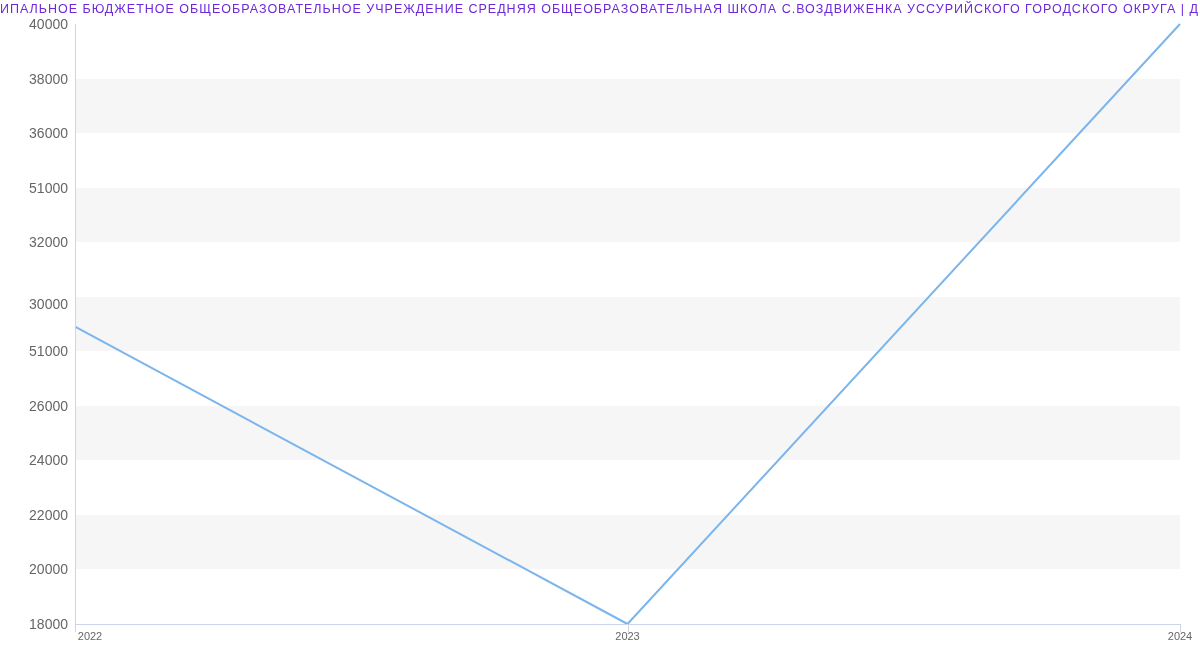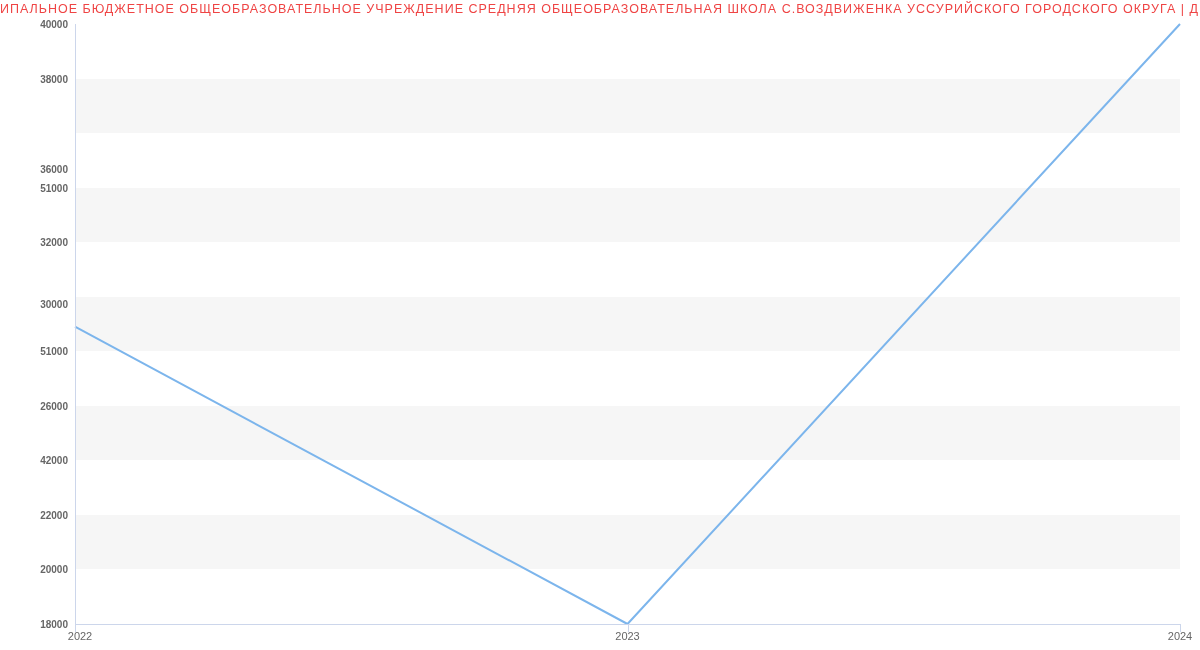--- a/index.html
+++ b/index.html
@@ -1,20 +1,20 @@
 <!DOCTYPE html>
 <html><head>
 <meta charset="utf-8">
 <style>
   html,body{margin:0;padding:0;font-family:Arial,Helvetica,sans-serif;background:#fff;}
   .wrap{width:1200px;height:650px;position:relative;overflow:hidden;}
-  .title{position:absolute;top:2px;left:0;width:1200px;white-space:nowrap;font-size:12.5px;letter-spacing:1px;color:#ef4444;font-weight:400;}
+  .title{position:absolute;top:2px;left:0;width:1200px;white-space:nowrap;font-size:12.5px;letter-spacing:1px;color:#6d28d9;font-weight:400;}
   .plot{position:absolute;left:75px;top:24px;width:1105px;height:600px;}
   .band{position:absolute;left:0;width:100%;background:#f6f6f6;}
-  .ytick{position:absolute;right:1132px;font-size:10px;color:#666;transform:translateY(-50%);font-weight:bold;}
+  .ytick{position:absolute;right:1132px;font-size:14px;color:#666;transform:translateY(-50%);}
   .xtick{position:absolute;top:630px;font-size:11px;color:#666;transform:translateX(-50%);}
   .axis-line{position:absolute;background:#ccd6eb;}
   .xtick-mark{position:absolute;width:1px;height:8px;background:#ccd6eb;top:624px;}
   svg.line{position:absolute;left:0;top:0;width:100%;height:100%;overflow:visible;}
 </style>
 </head>
 <body>
 
 <div class="wrap">
   <div class="title">ИПАЛЬНОЕ БЮДЖЕТНОЕ ОБЩЕОБРАЗОВАТЕЛЬНОЕ УЧРЕЖДЕНИЕ СРЕДНЯЯ ОБЩЕОБРАЗОВАТЕЛЬНАЯ ШКОЛА С.ВОЗДВИЖЕНКА УССУРИЙСКОГО ГОРОДСКОГО ОКРУГА | Д</div>
@@ -29,28 +29,28 @@
       <polyline id="series-path" fill="none" stroke="#7cb5ec" stroke-width="2" stroke-linejoin="round" points="0,302.7272727272727 552.5,600 1105,0"></polyline>
     </svg>
   </div>
 
   <div class="axis-line" style="left:75px;top:24px;width:1px;height:600px;"></div>
 
   <div class="axis-line" style="left:75px;top:624px;width:1105px;height:1px;"></div>
 <div class="ytick" style="top: 624px;">18000</div>
     <div class="ytick" style="top: 569.455px;">20000</div>
     <div class="ytick" style="top: 514.909px;">22000</div>
-    <div class="ytick" style="top: 460.364px;">42000</div>
+    <div class="ytick" style="top: 460.364px;">24000</div>
     <div class="ytick" style="top: 405.818px; margin-left: 26px;">26000</div>
     <div class="ytick" style="top: 351.273px;">51000</div>
     <div class="ytick" style="top: 304px;">30000</div>
     <div class="ytick" style="top: 242.182px;">32000</div>
     <div class="ytick" style="top: 187.636px;">51000</div>
-    <div class="ytick" style="top: 133.091px; margin-top: 36px;">36000</div>
+    <div class="ytick" style="top: 133.091px;">36000</div>
     <div class="ytick" style="top: 78.5455px;">38000</div>
     <div class="ytick" style="top: 24px;">40000</div>
-    <div class="xtick" style="left: 80px;">2022</div>
+    <div class="xtick" style="left: 90px;">2022</div>
     <div class="xtick-mark" style="left: 75px;"></div>
     <div class="xtick" style="left: 627.5px;">2023</div>
     <div class="xtick-mark" style="left: 627.5px;"></div>
     <div class="xtick" style="left: 1180px;">2024</div>
     <div class="xtick-mark" style="left: 1180px;"></div>
   </div>
 
 </body></html>

